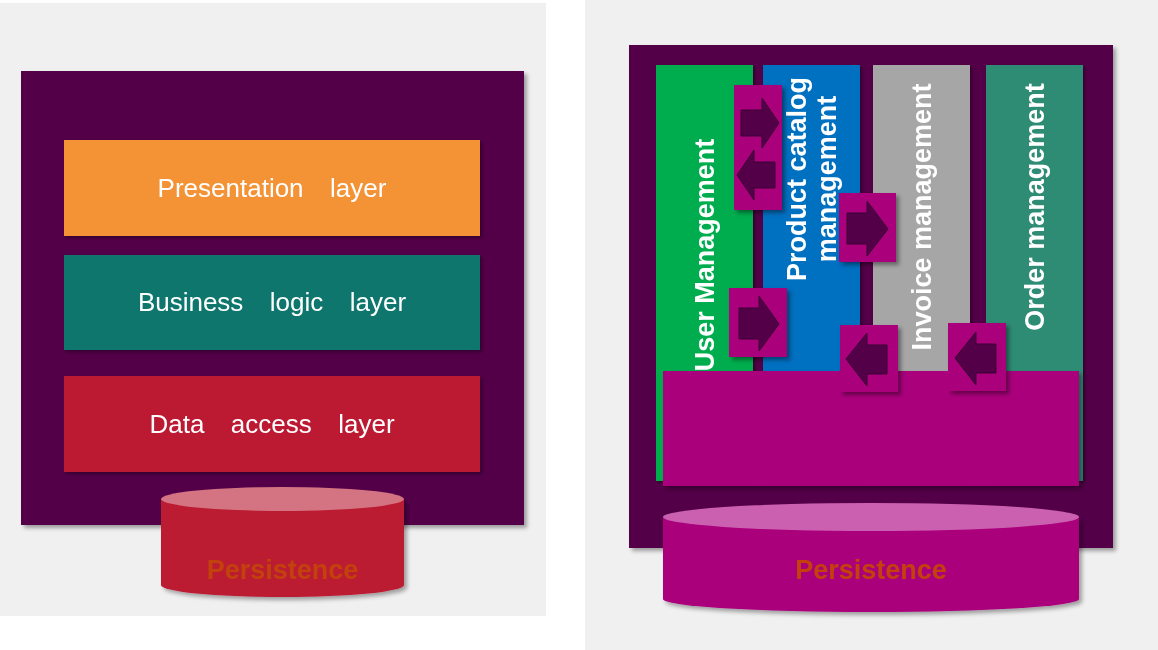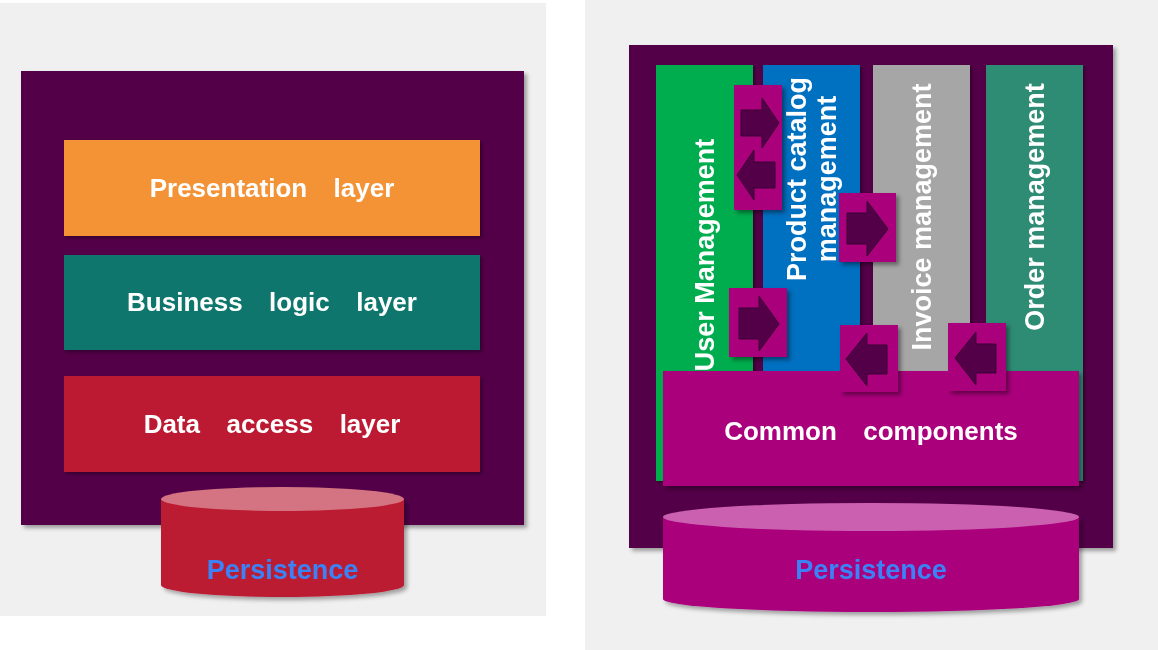--- a/index.html
+++ b/index.html
@@ -1,32 +1,32 @@
 <!DOCTYPE html>
 <html><head>
 <meta charset="utf-8">
 <style>
   html, body { margin:0; padding:0; }
   body { width:1158px; height:650px; background:#ffffff; position:relative; overflow:hidden;
          font-family:"Liberation Sans", sans-serif; }
   .abs { position:absolute; }
   .panel { background:#f0f0f0; }
   .frame { background:#530048; box-shadow:3px 3px 4px rgba(0,0,0,0.35); }
-  .layer { display:flex; align-items:center; justify-content:center; color:#fff; font-weight:bold;
+  .layer { display:flex; align-items:center; justify-content:center; color:#fff; font-weight:normal;
            font-size:26px; word-spacing:6px; box-shadow:2px 2px 3px rgba(0,0,0,0.35); }
   .col { box-shadow:2px 2px 3px rgba(0,0,0,0.35); }
   .vtext { position:absolute; left:50%; top:50%; transform:translate(-50%,-50%) rotate(-90deg);
            color:#fff; font-weight:bold; font-size:27px; white-space:nowrap; text-align:center; line-height:30px; }
   .arrow-box { background:#ab007c; box-shadow:3px 3px 4px rgba(0,0,0,0.4); }
   .arrow-box svg { display:block; width:100%; height:100%; }
   .common { background:#ab007c; color:#fff; font-weight:bold; font-size:26px; word-spacing:6px;
             display:flex; flex-direction:column; align-items:center; justify-content:center; line-height:37px;
             box-shadow:3px 3px 4px rgba(0,0,0,0.35); }
   .cyl svg { display:block; width:100%; height:100%; overflow:visible; }
-  .cyl-label { position:absolute; left:0; right:0; text-align:center; color:#3b82f6; font-weight:bold; font-size:27px; }
+  .cyl-label { position:absolute; left:0; right:0; text-align:center; color:#c2410c; font-weight:bold; font-size:27px; }
 </style>
 </head>
 <body>
 
 <div class="abs panel" style="left:0;top:3px;width:546px;height:613px;"></div>
 <div class="abs frame" style="left:21px;top:71px;width:503px;height:454px;"></div>
 
 <div class="abs layer" style="left:64px;top:140px;width:416px;height:96px;background:#f39336;">
   <span style="white-space:pre;">Presentation  layer</span>
 </div>
@@ -80,21 +80,20 @@
     <path d="M8 20 L28 20 L28 8 L49 36 L28 63 L28 51 L8 51 Z" fill="#530048" stroke="#3a0033" stroke-width="1"></path>
   </svg>
 </div>
 <div class="abs arrow-box" style="left:729px;top:288px;width:58px;height:69px;">
   <svg viewBox="0 0 58 69">
     <path d="M10 20 L30 20 L30 8 L50 36 L30 63 L30 51 L10 51 Z" fill="#530048" stroke="#3a0033" stroke-width="1"></path>
   </svg>
 </div>
 
 <div class="abs common" style="left:663px;top:371px;width:416px;height:115px;">
-  <div style="white-space:pre;margin-top:6px;">Common  components</div>
 </div>
 
 <div class="abs arrow-box" style="left:840px;top:325px;width:58px;height:67px;">
   <svg viewBox="0 0 58 67">
     <path d="M47 20 L27 20 L27 8 L6 34 L27 61 L27 49 L47 49 Z" fill="#530048" stroke="#3a0033" stroke-width="1"></path>
   </svg>
 </div>
 <div class="abs arrow-box" style="left:948px;top:323px;width:58px;height:68px;">
   <svg viewBox="0 0 58 68">
     <path d="M48 21 L28 21 L28 9 L7 35 L28 62 L28 50 L48 50 Z" fill="#530048" stroke="#3a0033" stroke-width="1"></path>

